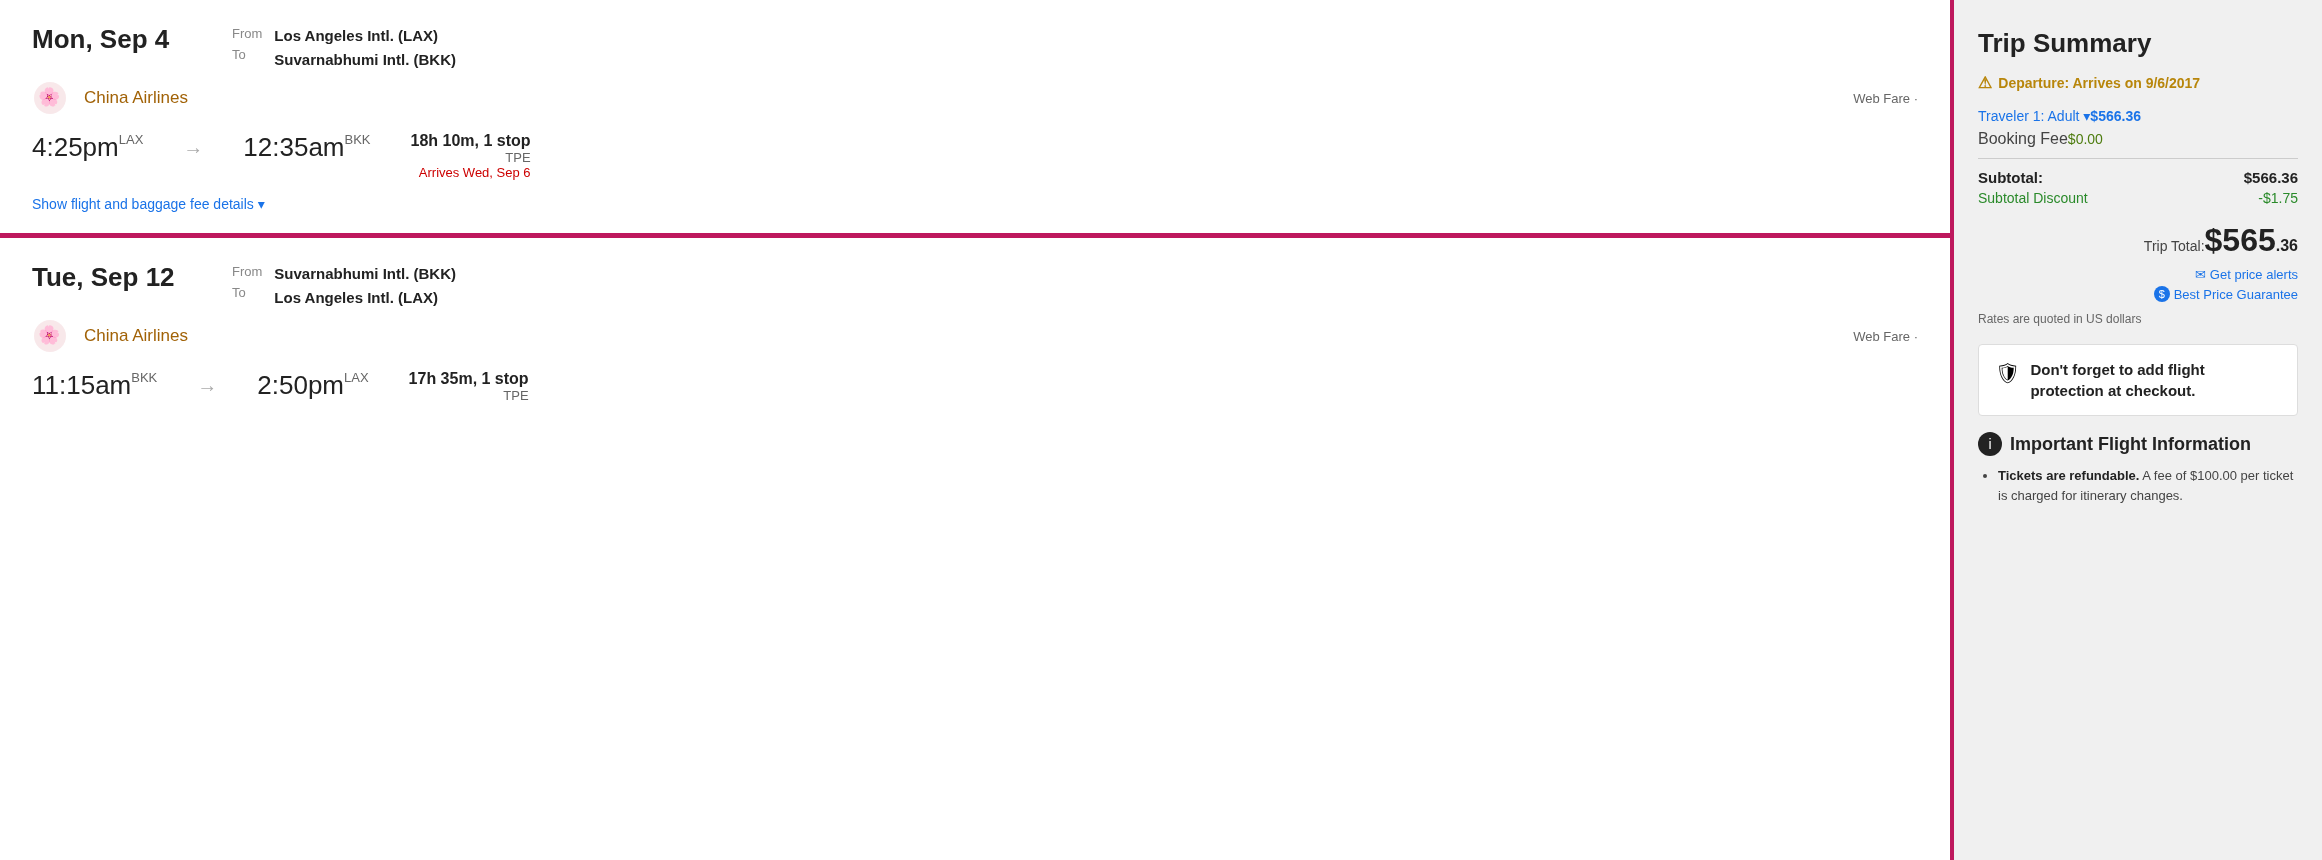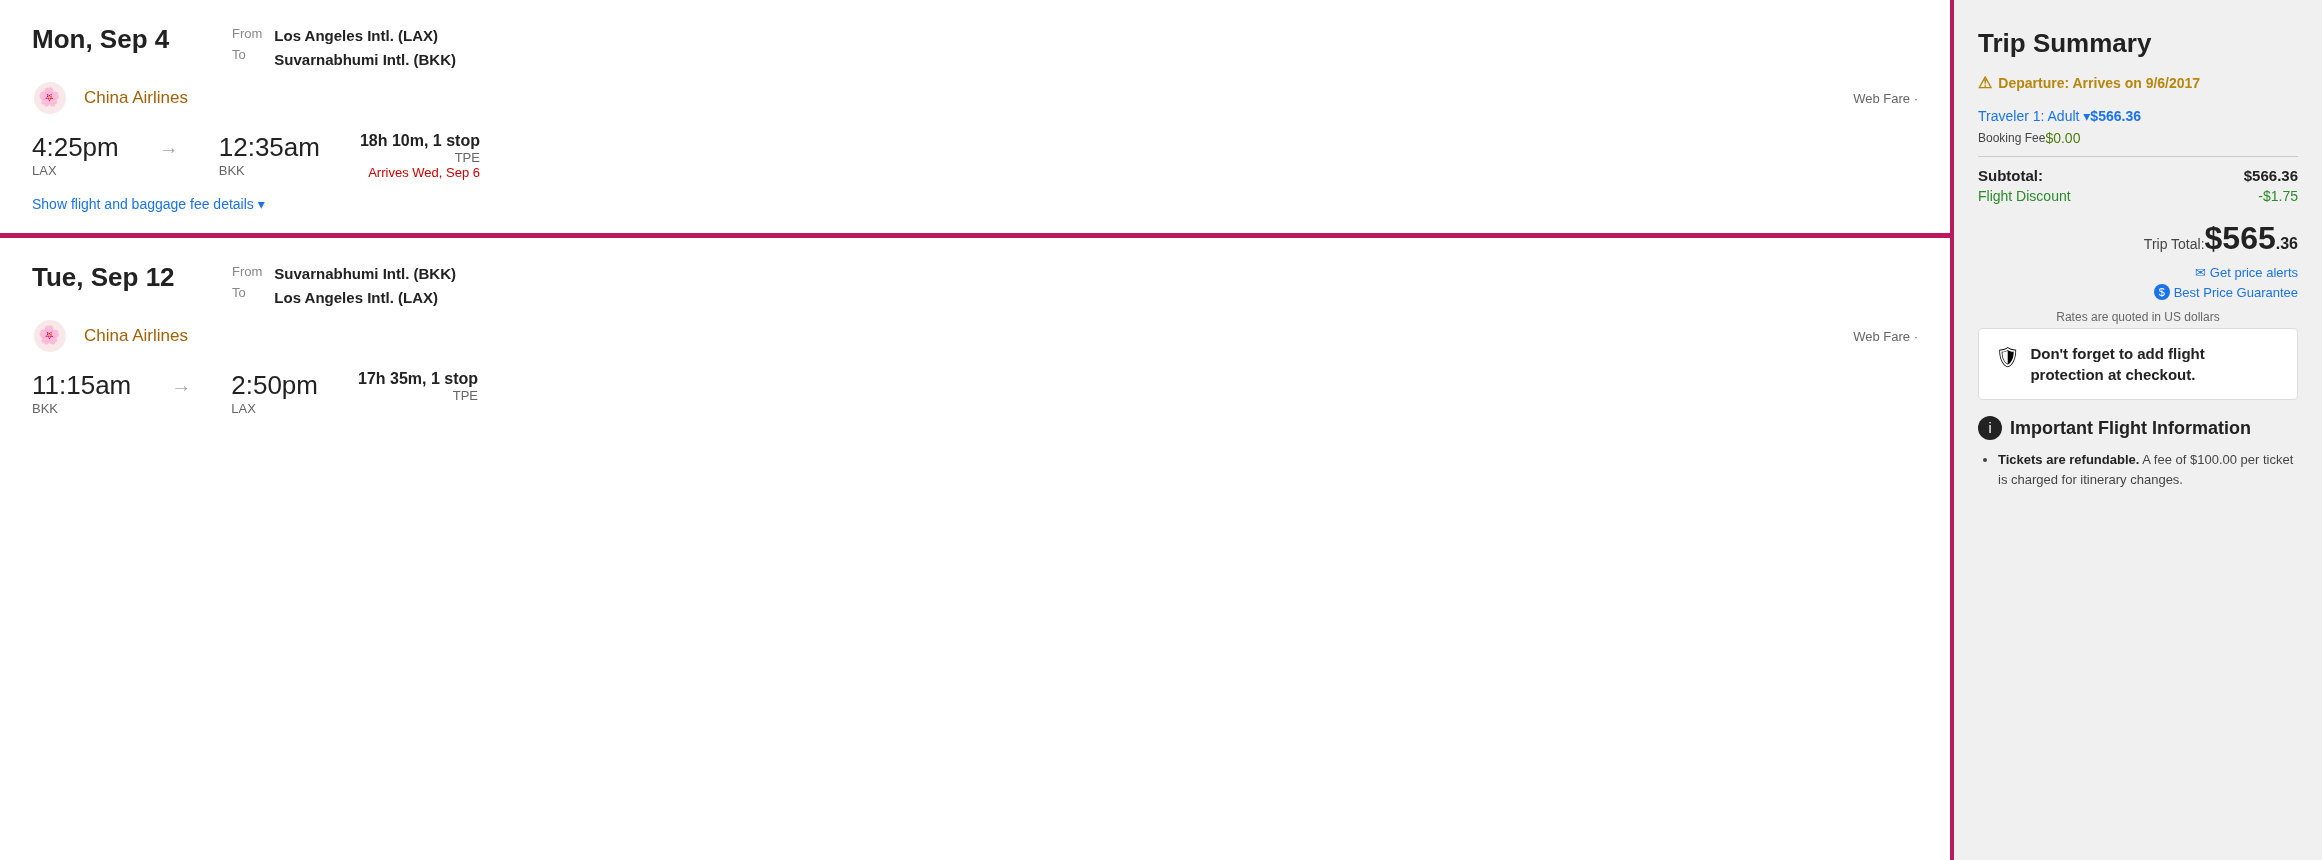--- a/index.html
+++ b/index.html
@@ -79,21 +79,21 @@
       font-size: 13px;
       color: #666;
     }
     .flight-times {
       display: flex;
       align-items: flex-start;
       gap: 40px;
     }
     .depart-col, .arrive-col {
       display: flex;
-      flex-direction: column;
+      flex-direction: row;
     }
     .time-big {
       font-size: 26px;
       font-weight: normal;
       color: #222;
     }
     .airport-code {
       font-size: 13px;
       color: #666;
     }
@@ -166,21 +166,21 @@
       font-size: 14px;
       color: #1a73e8;
       text-decoration: none;
     }
     .price-blue {
       font-size: 14px;
       color: #1a73e8;
       font-weight: bold;
     }
     .price-label {
-      font-size: 12px;
+      font-size: 16px;
       color: #444;
     }
     .price-value {
       font-size: 14px;
       color: #4d7c0f;
     }
     .divider {
       border: none;
       border-top: 1px solid #ccc;
       margin: 10px 0;
@@ -234,22 +234,21 @@
       color: #1a73e8;
       text-decoration: none;
       display: flex;
       align-items: center;
       gap: 4px;
     }
     .rates-note {
       font-size: 12px;
       color: #666;
       margin-top: 10px;
-      margin-bottom: 4px;
-      text-align: center;
+      margin-bottom: 18px;
     }
     .protection-box {
       background: #fff;
       border: 1px solid #ddd;
       border-radius: 4px;
       padding: 14px 16px;
       margin-bottom: 16px;
       display: flex;
       align-items: flex-start;
       gap: 10px;
@@ -411,21 +410,21 @@
     <span class="price-value">$0.00</span>
   </div>
 
   <hr class="divider">
 
   <div class="subtotal-row">
     <span class="subtotal-label">Subtotal:</span>
     <span class="subtotal-value">$566.36</span>
   </div>
   <div class="subtotal-row">
-    <span class="discount-label">Flight Discount</span>
+    <span class="discount-label">Subtotal Discount</span>
     <span class="discount-value">-$1.75</span>
   </div>
 
   <div class="total-section">
     <div class="trip-total-row">
       <span class="trip-total-label">Trip Total:</span>
       <span style="font-size:32px; font-weight:bold; color:#222;">$565</span>
         <span style="font-size:16px; font-weight:bold; color:#222; vertical-align:super;">.36</span>
     </div>
     <div class="alert-links">

